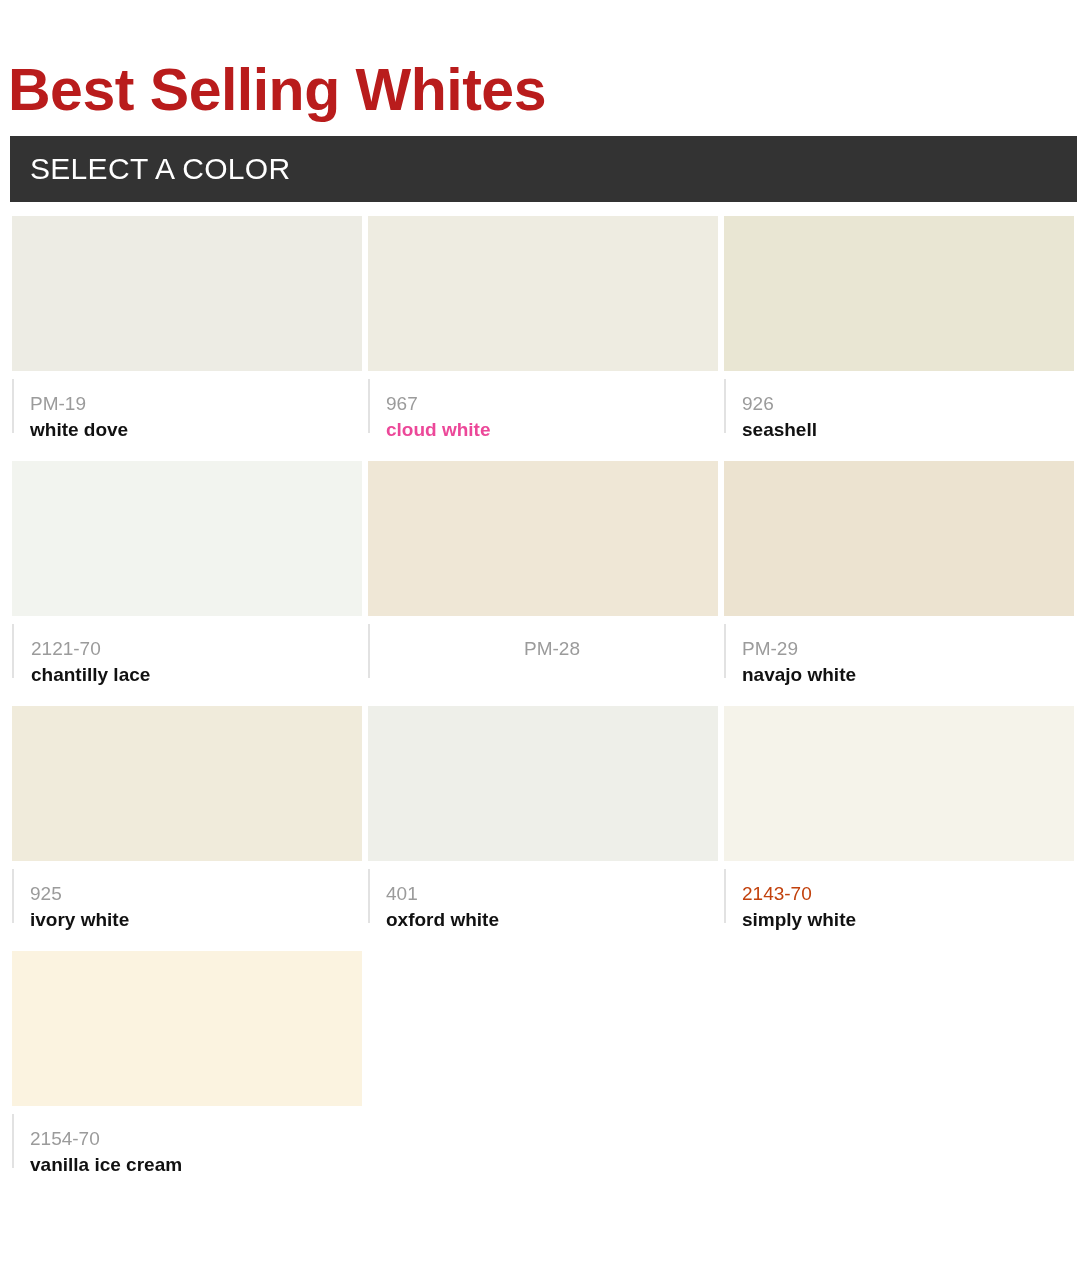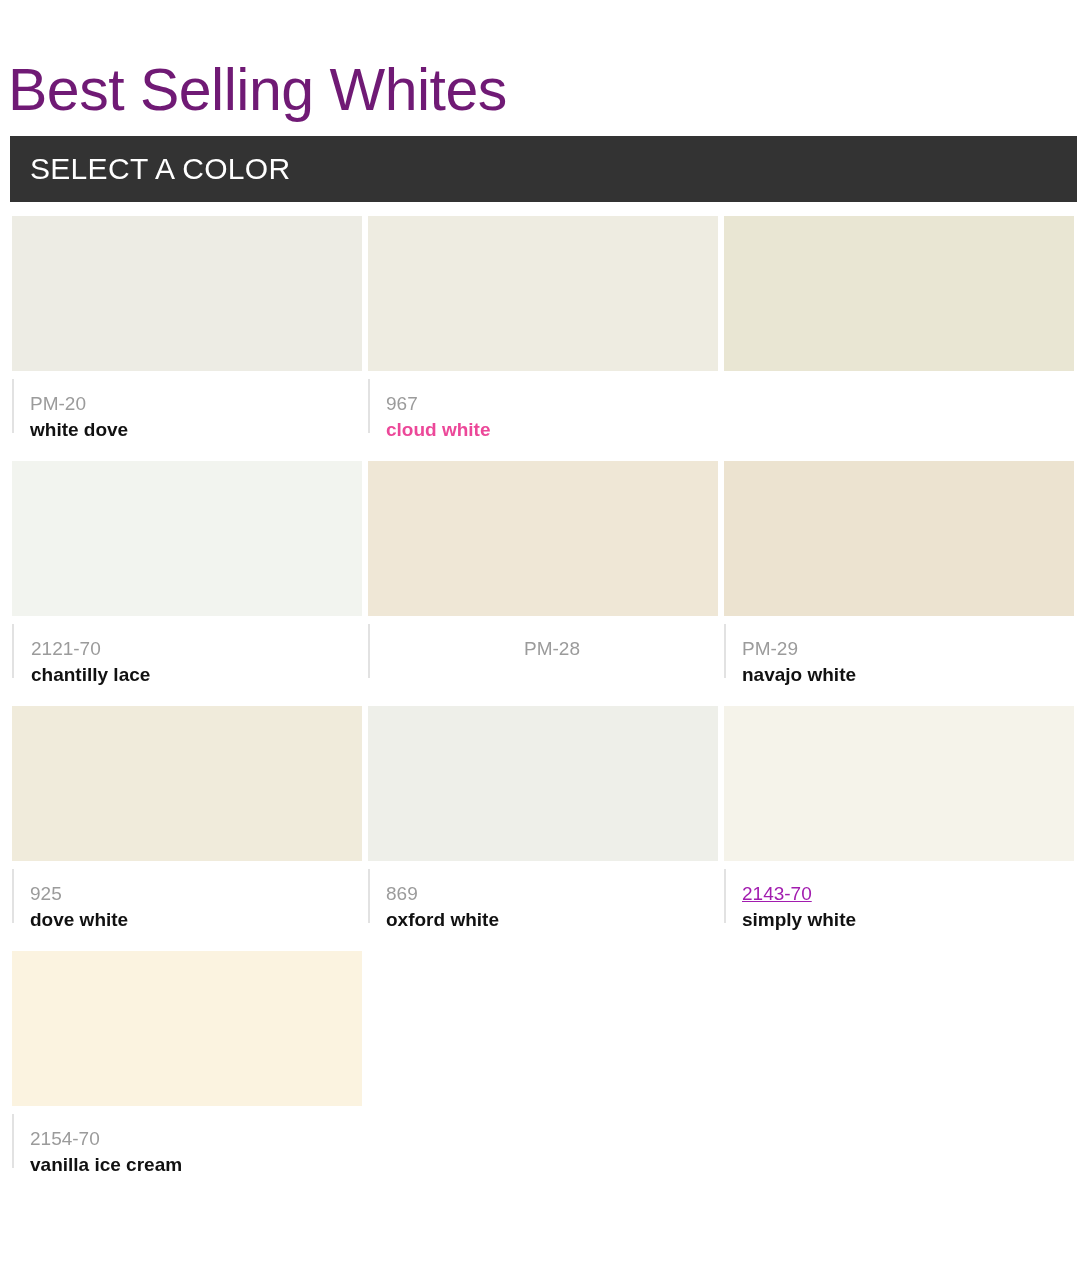--- a/index.html
+++ b/index.html
@@ -20,23 +20,23 @@
     height: 1276px;
     background: #ffffff;
   }
 
   
   .page-title {
     position: absolute;
     left: 8px;
     top: 14px;
     font-size: 59px;
-    font-weight: 400;
+    font-weight: 700;
     letter-spacing: -0.5px;
-    color: #701a75;
+    color: #b91c1c;
     line-height: 72px;
     white-space: nowrap;
   }
 
   
   .select-bar {
     position: absolute;
     left: 10px;
     top: 136px;
     width: 1067px;
@@ -124,33 +124,37 @@
 
   <div class="select-bar">
     <span class="select-bar-label">SELECT A COLOR</span>
   </div>
 
   <div class="swatch-grid">
       <div class="swatch-row">
         <div class="swatch-card">
           <div class="swatch-chip" style="background: rgb(237, 236, 228);"></div>
           <div class="swatch-meta" style="border-left-color: rgb(226, 226, 226);">
-            <div class="swatch-code" style="color: rgb(155, 155, 155);">PM-20</div>
+            <div class="swatch-code" style="color: rgb(155, 155, 155);">PM-19</div>
             <div class="swatch-name" style="color: rgb(17, 17, 17);">white dove</div>
           </div>
         </div>
         <div class="swatch-card">
           <div class="swatch-chip" style="background: rgb(238, 236, 225);"></div>
           <div class="swatch-meta" style="border-left-color: rgb(226, 226, 226);">
             <div class="swatch-code" style="color: rgb(155, 155, 155);">967</div>
             <div class="swatch-name" style="color: #ec4899;">cloud white</div>
           </div>
         </div>
         <div class="swatch-card">
           <div class="swatch-chip" style="background: rgb(233, 230, 211);"></div>
+          <div class="swatch-meta" style="border-left-color: rgb(226, 226, 226);">
+            <div class="swatch-code" style="color: rgb(155, 155, 155);">926</div>
+            <div class="swatch-name" style="color: rgb(17, 17, 17);">seashell</div>
+          </div>
         </div>
       </div>
       <div class="swatch-row">
         <div class="swatch-card">
           <div class="swatch-chip" style="background: rgb(242, 244, 239);"></div>
           <div class="swatch-meta" style="border-left-color: rgb(226, 226, 226); padding-left: 17px;">
             <div class="swatch-code" style="color: rgb(155, 155, 155);">2121-70</div>
             <div class="swatch-name" style="color: rgb(17, 17, 17);">chantilly lace</div>
           </div>
         </div>
@@ -166,34 +170,34 @@
             <div class="swatch-code" style="color: rgb(155, 155, 155);">PM-29</div>
             <div class="swatch-name" style="color: rgb(17, 17, 17);">navajo white</div>
           </div>
         </div>
       </div>
       <div class="swatch-row">
         <div class="swatch-card">
           <div class="swatch-chip" style="background: rgb(240, 235, 219);"></div>
           <div class="swatch-meta" style="border-left-color: rgb(226, 226, 226);">
             <div class="swatch-code" style="color: rgb(155, 155, 155);">925</div>
-            <div class="swatch-name" style="color: rgb(17, 17, 17);">dove white</div>
+            <div class="swatch-name" style="color: rgb(17, 17, 17);">ivory white</div>
           </div>
         </div>
         <div class="swatch-card">
           <div class="swatch-chip" style="background: rgb(238, 239, 233);"></div>
           <div class="swatch-meta" style="border-left-color: rgb(226, 226, 226);">
-            <div class="swatch-code" style="color: rgb(155, 155, 155);">869</div>
+            <div class="swatch-code" style="color: rgb(155, 155, 155);">401</div>
             <div class="swatch-name" style="color: rgb(17, 17, 17);">oxford white</div>
           </div>
         </div>
         <div class="swatch-card">
           <div class="swatch-chip" style="background: rgb(245, 243, 234);"></div>
           <div class="swatch-meta" style="border-left-color: rgb(226, 226, 226);">
-            <div class="swatch-code" style="color: #a21caf; text-decoration: underline;">2143-70</div>
+            <div class="swatch-code" style="color: #c2410c;">2143-70</div>
             <div class="swatch-name" style="color: rgb(17, 17, 17);">simply white</div>
           </div>
         </div>
       </div>
       <div class="swatch-row">
         <div class="swatch-card">
           <div class="swatch-chip" style="background: rgb(251, 243, 224);"></div>
           <div class="swatch-meta" style="border-left-color: rgb(226, 226, 226);">
             <div class="swatch-code" style="color: rgb(155, 155, 155);">2154-70</div>
             <div class="swatch-name" style="color: rgb(17, 17, 17);">vanilla ice cream</div>

